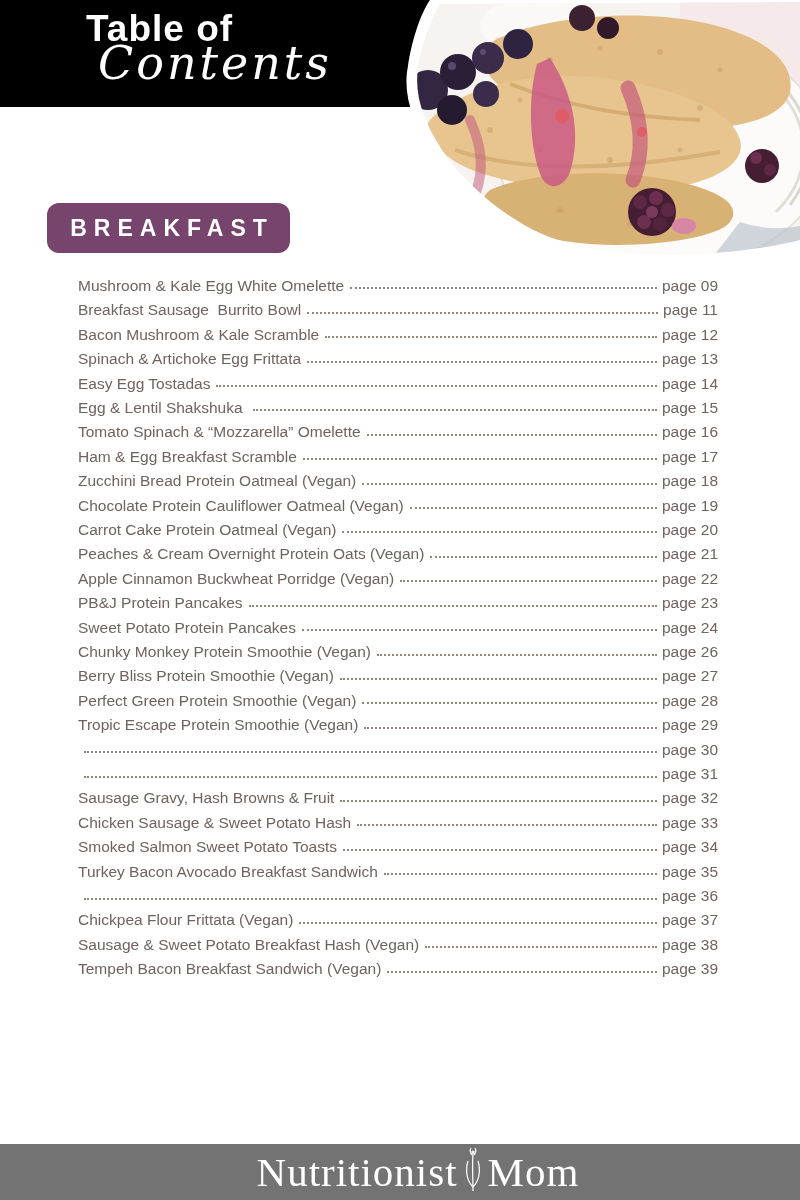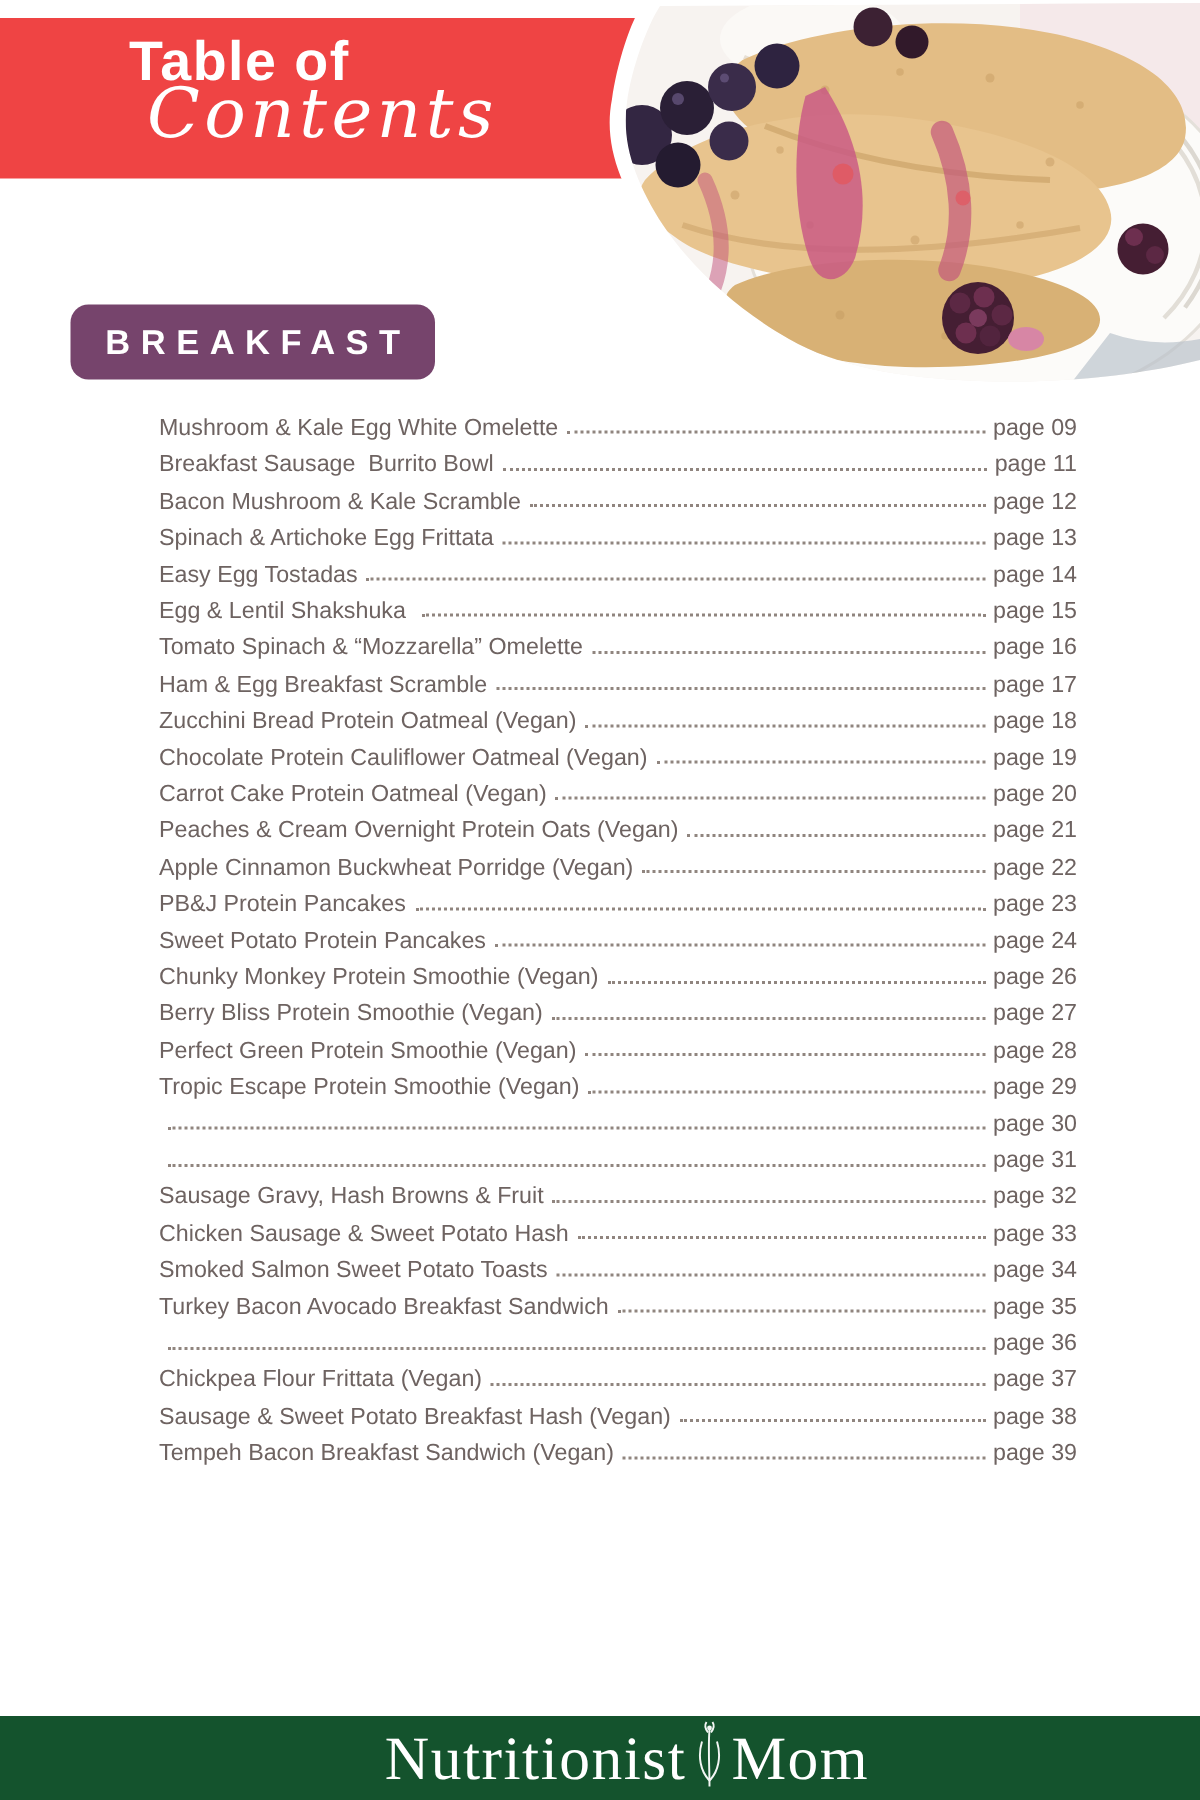--- a/index.html
+++ b/index.html
@@ -1,48 +1,48 @@
 <!DOCTYPE html>
 <html><head>
 <meta charset="utf-8">
 <style>
   * { margin:0; padding:0; box-sizing:border-box; }
   html,body { width:800px; height:1200px; background:#ffffff; overflow:hidden; }
   .page { position:relative; width:800px; height:1200px; background:#ffffff; overflow:hidden;
           font-family:"Liberation Sans", sans-serif; }
 
   
-  .banner { position:absolute; top:12px; left:0; width:740px; height:107px; background:#ef4444; }
+  .banner { position:absolute; top:0; left:0; width:740px; height:107px; background:#000000; }
   .title-bold { position:absolute; left:86px; top:8px; color:#ffffff;
                 font-family:"Liberation Sans", sans-serif; font-weight:800;
                 font-size:37px; letter-spacing:1px; }
   .title-script { position:absolute; left:98px; top:36px; color:#ffffff;
                   font-family:"DejaVu Serif", serif; font-style:italic; font-weight:400;
                   font-size:46px; letter-spacing:3px; }
 
   
   .photo { position:absolute; top:0; right:0; width:400px; height:258px; }
 
   
   .badge { position:absolute; left:47px; top:203px; width:243px; height:50px;
            background:#76446c; border-radius:12px; color:#ffffff;
            display:flex; align-items:center; justify-content:center;
            font-size:23px; font-weight:600; letter-spacing:7px; padding-left:7px; }
 
   
   .toc { position:absolute; left:78px; top:273px; width:640px; }
   .row { display:flex; align-items:flex-end; height:24.42px;
-         font-size:15.5px; line-height:1; color:#6e6361;margin-left:28px; }
+         font-size:15.5px; line-height:1; color:#6e6361; }
   .row .t { white-space:pre; padding-bottom:4px; }
   .row .leader { flex:1; border-bottom:2px dotted #90857f; margin:0 5px 8px 6px; }
   .row .p { padding-bottom:4px; }
 
   
   .footer { position:absolute; left:0; top:1144px; width:800px; height:56px;
-            background:#14532d; display:flex; align-items:center; justify-content:center;
+            background:#737373; display:flex; align-items:center; justify-content:center;
             color:#ffffff;padding-left:36px; }
   .brand { font-family:"Liberation Serif", serif; font-size:41px; letter-spacing:1px; }
   .flower { width:26px; height:46px; margin:0 2px; transform:translateY(-2px); }
 </style>
 </head>
 <body>
 
 <div class="page">
 
   <div class="banner">

